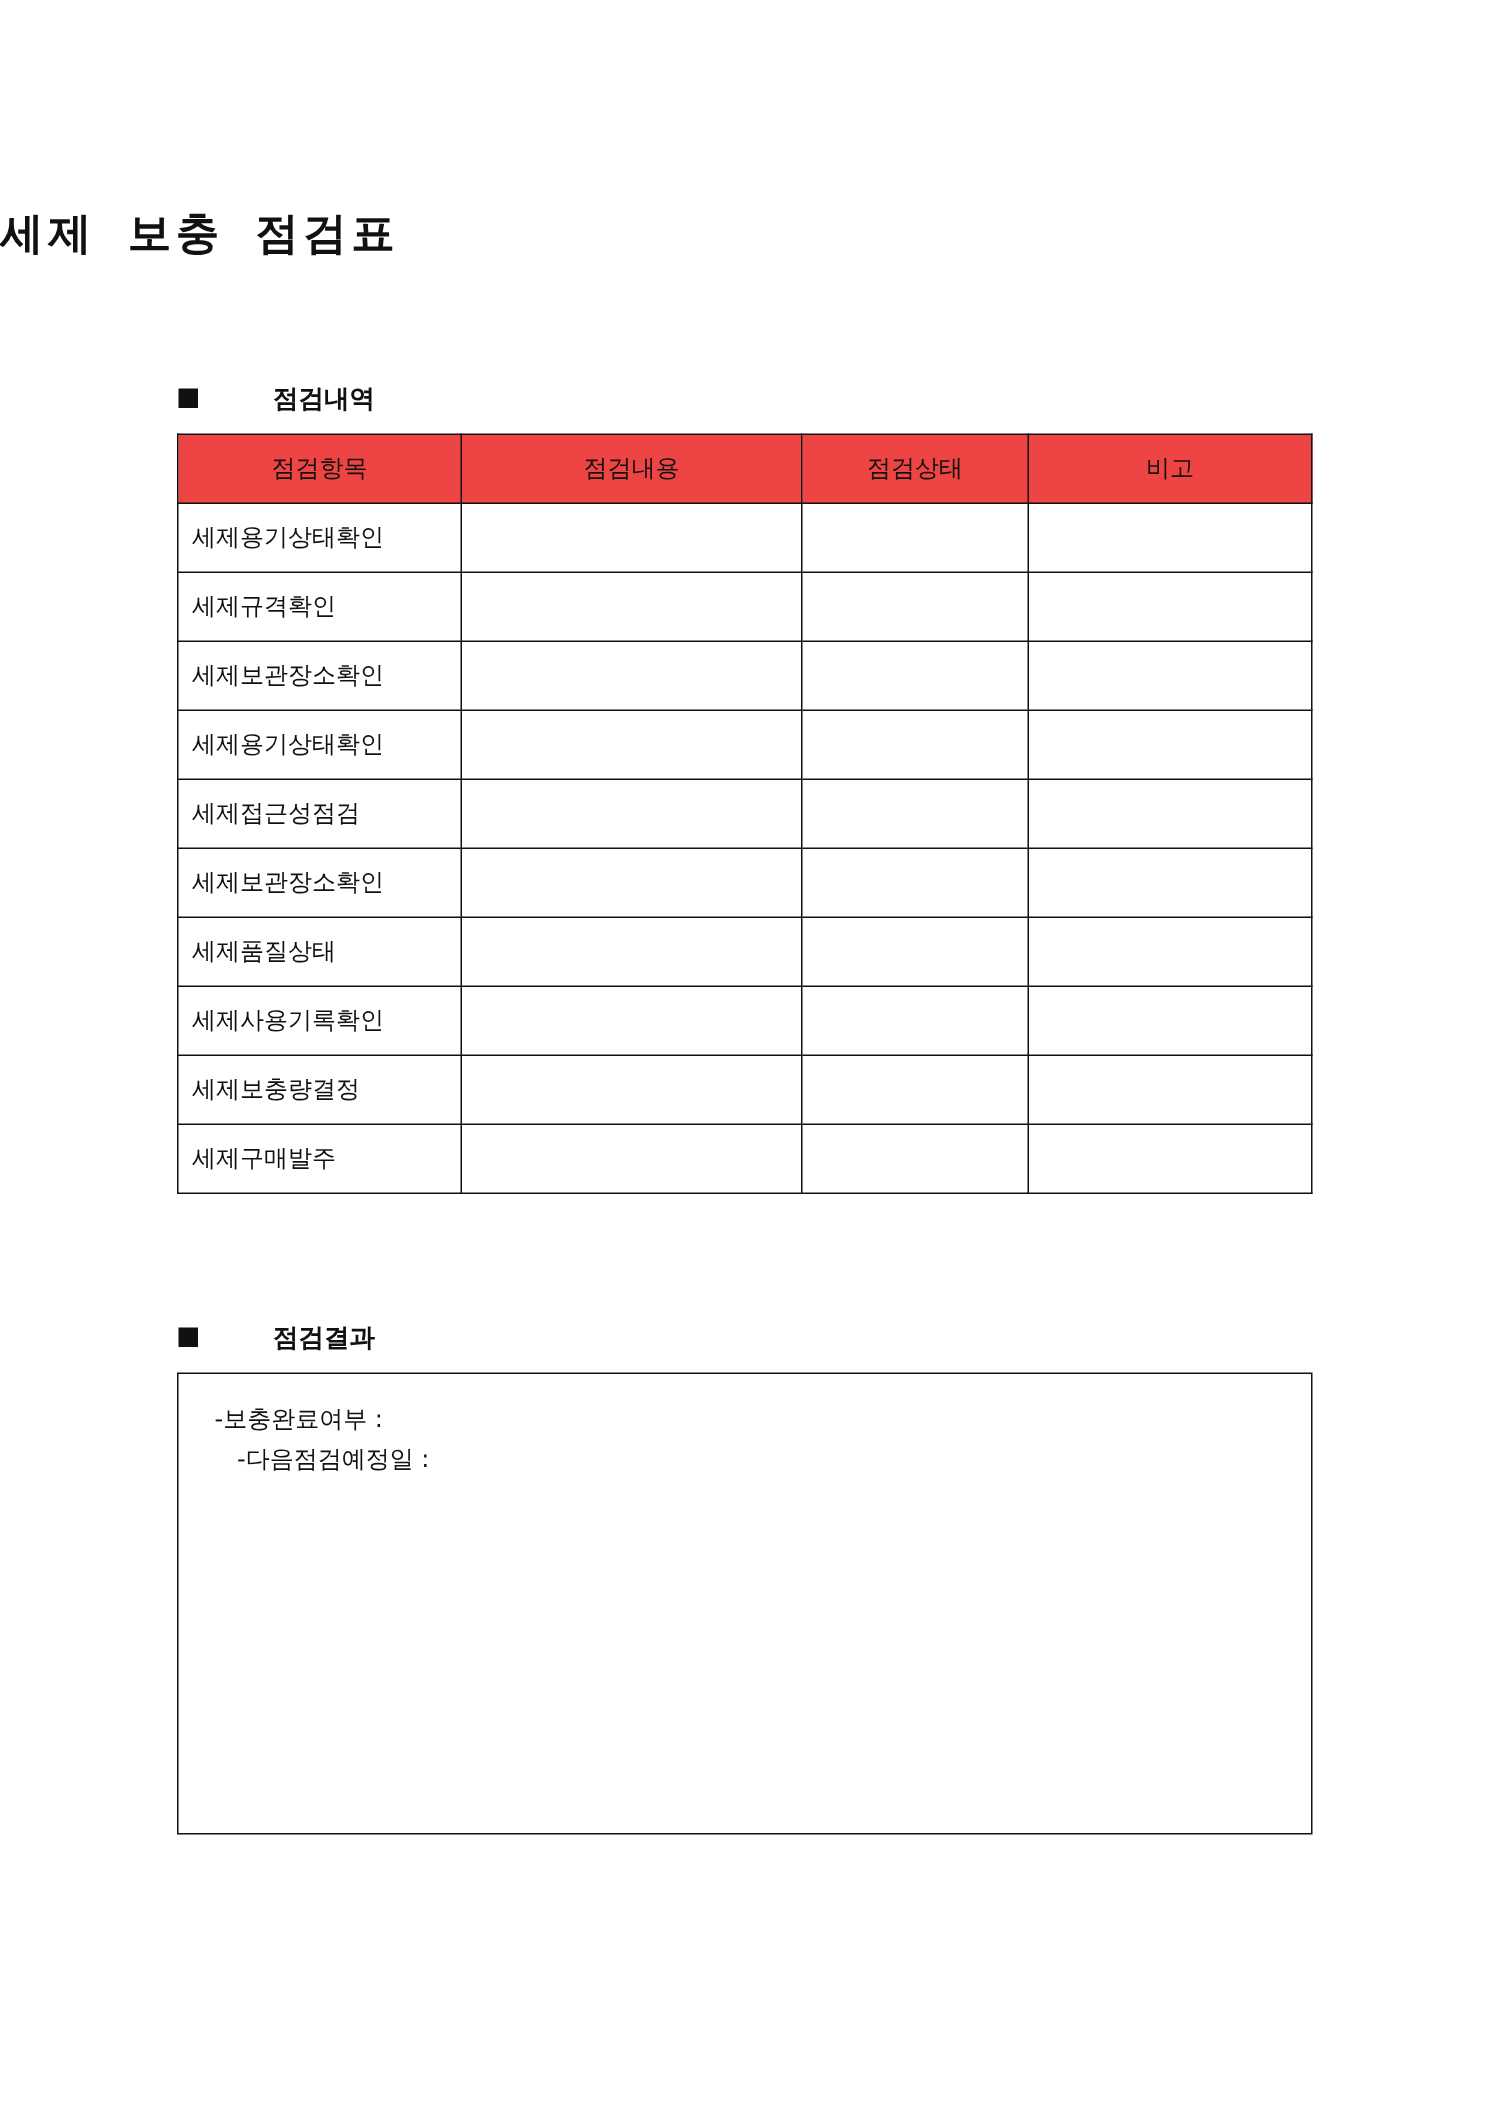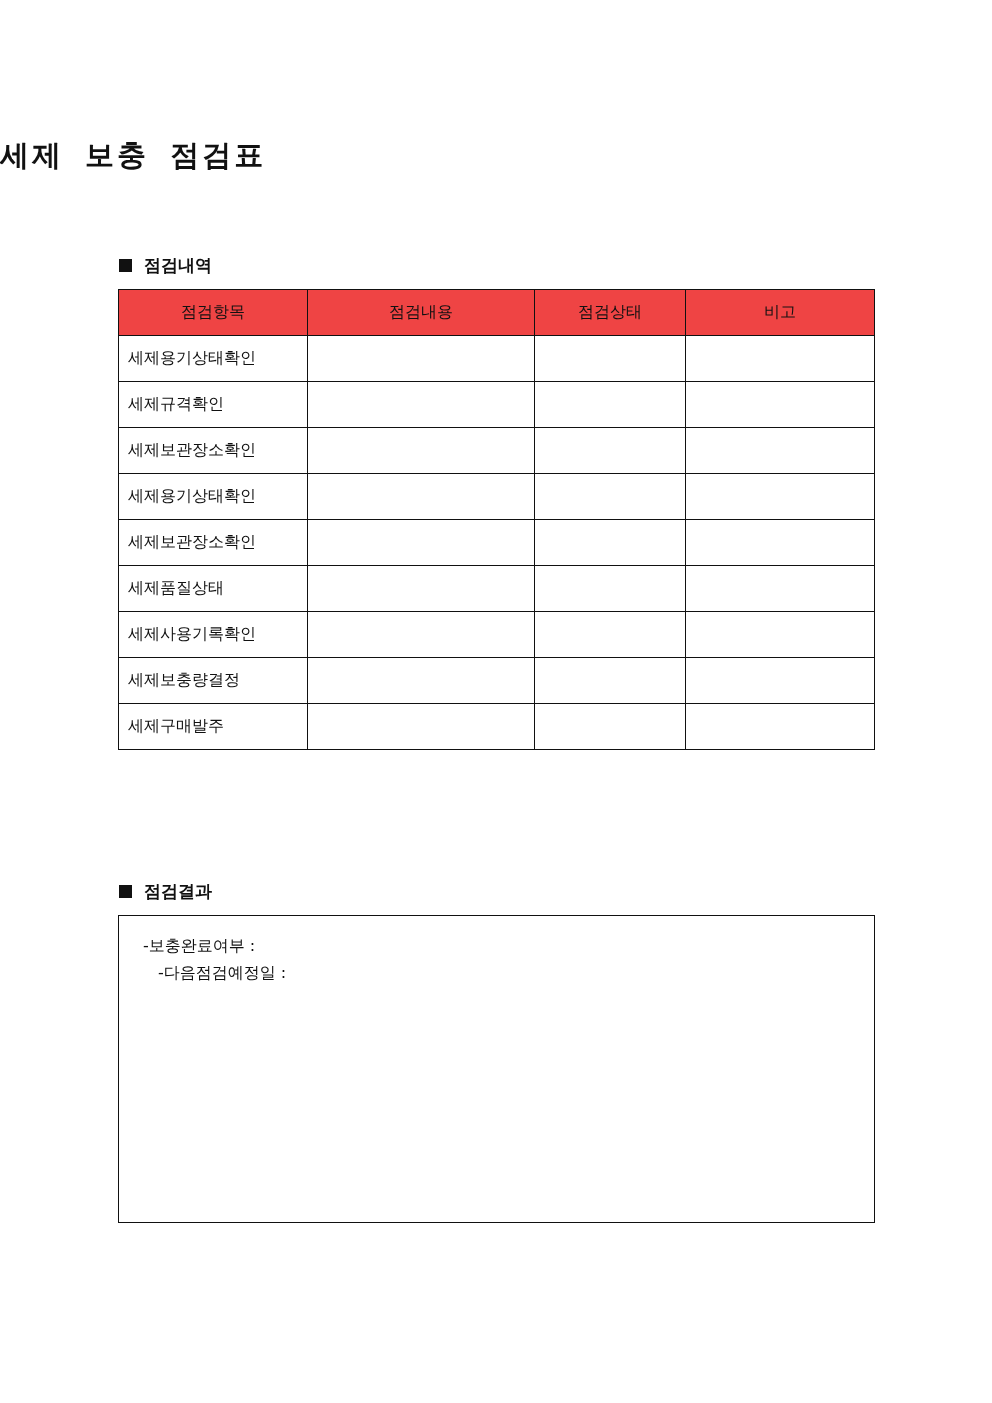--- a/index.html
+++ b/index.html
@@ -6,21 +6,21 @@
     body {
       width: 992px; height: 1403px; position: relative; overflow: hidden;
       font-family: "DejaVu Sans", "Liberation Sans", sans-serif; color: #111;
     }
     .title {
       position: absolute; left: 0; top: 136px; width: 992px; text-align: left;
       font-size: 29px; font-weight: bold; letter-spacing: 3px; word-spacing: 8px;
     }
     .section-heading {
       position: absolute; left: 119px; font-size: 17px; font-weight: bold;
-      display: flex; align-items: center;
+      display: flex; align-items: center; gap: 38px;
     }
     .section-heading .sq {
       display: inline-block; width: 13px; height: 13px; background: #111; margin-right: 12px;
     }
     .sh1 { top: 254px; }
     .sh2 { top: 880px; justify-content: center; }
     table.inspect {
       position: absolute; left: 118px; top: 289px; width: 757px;
       border-collapse: collapse; table-layout: fixed;
     }
@@ -81,20 +81,26 @@
       <td></td>
       <td></td>
     </tr>
     <tr>
       <td class="item">세제용기상태확인</td>
       <td></td>
       <td></td>
       <td></td>
     </tr>
     <tr>
+      <td class="item">세제접근성점검</td>
+      <td></td>
+      <td></td>
+      <td></td>
+    </tr>
+    <tr>
       <td class="item">세제보관장소확인</td>
       <td></td>
       <td></td>
       <td></td>
     </tr>
     <tr>
       <td class="item">세제품질상태</td>
       <td></td>
       <td></td>
       <td></td>

